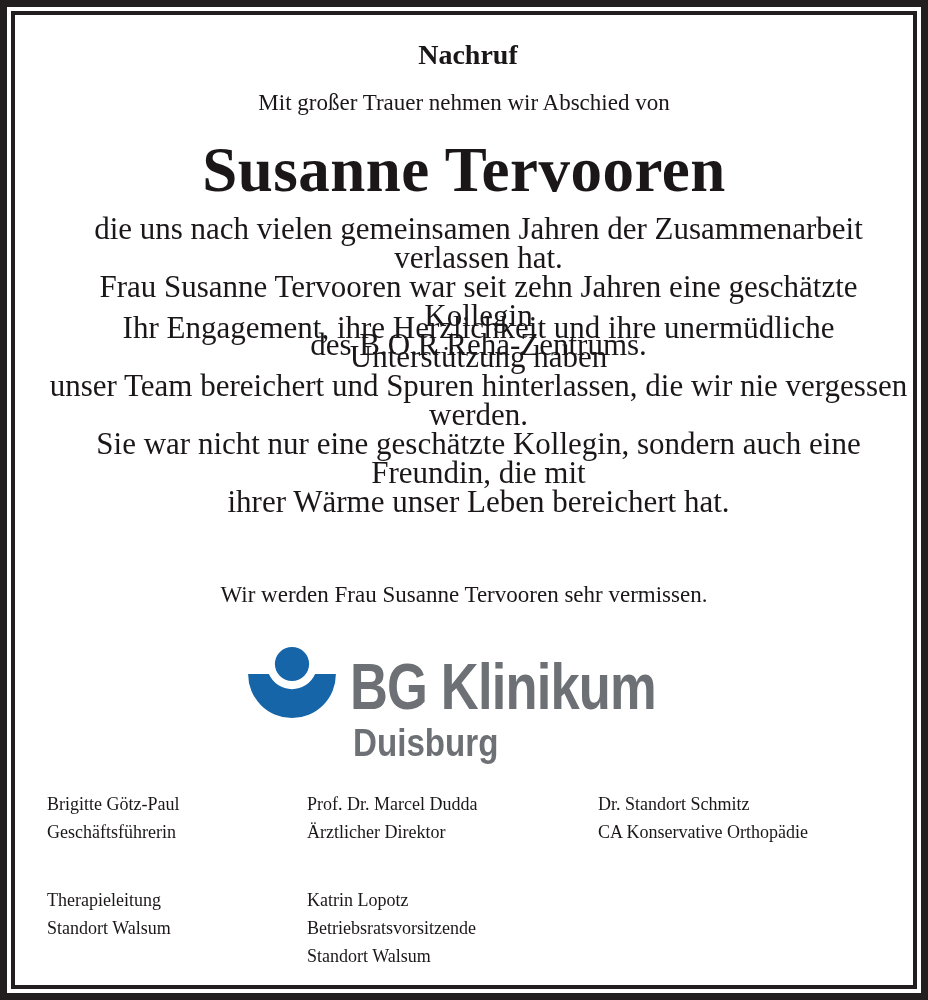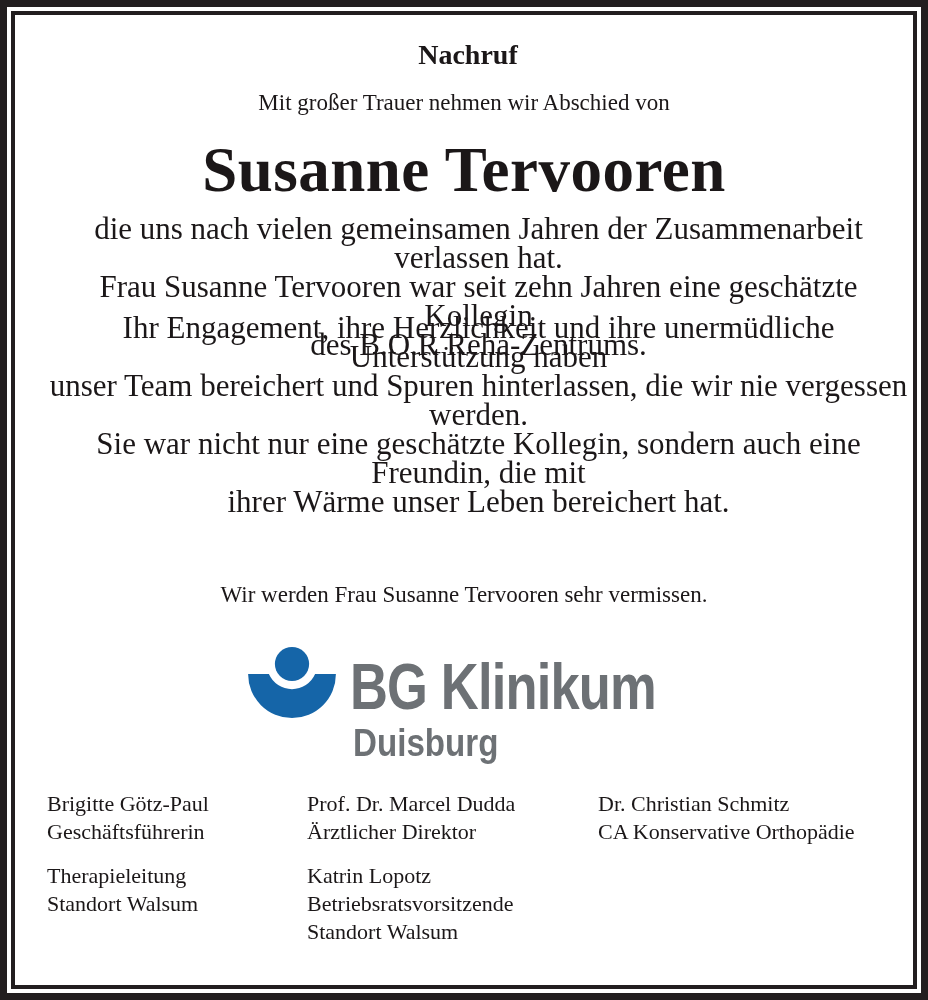--- a/index.html
+++ b/index.html
@@ -108,22 +108,22 @@
     transform-origin: left top;
     white-space: nowrap;
   }
   .signatures {
     position: absolute;
     left: 32px;
     right: 10px;
     top: 775px;
     display: grid;
     grid-template-columns: 260px 291px auto;
-    row-gap: 16px;
-    font-size: 22px;
+    row-gap: 40px;
+    font-size: 18px;
     line-height: 28px;
   }
   .sig-roles {
     white-space: pre-line;
   }
 </style>
 </head>
 <body>
 
 <div class="frame-outer">
@@ -163,21 +163,21 @@
           <div class="sig-name">Brigitte Götz-Paul</div>
           <div class="sig-roles">Geschäftsführerin</div>
         </div>
 
         <div class="sig-cell">
           <div class="sig-name">Prof. Dr. Marcel Dudda</div>
           <div class="sig-roles">Ärztlicher Direktor</div>
         </div>
 
         <div class="sig-cell">
-          <div class="sig-name">Dr. Christian Schmitz</div>
+          <div class="sig-name">Dr. Standort Schmitz</div>
           <div class="sig-roles">CA Konservative Orthopädie</div>
         </div>
 
         <div class="sig-cell">
           <div class="sig-roles">Therapieleitung
 Standort Walsum</div>
         </div>
 
 
         <div class="sig-cell">

